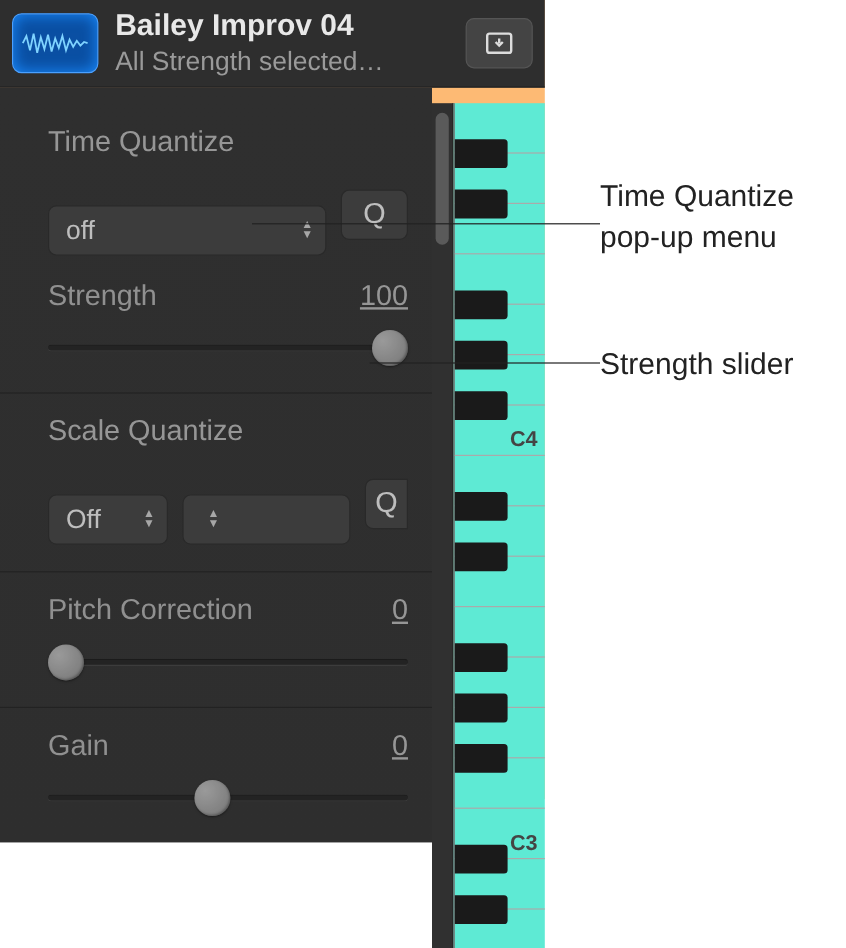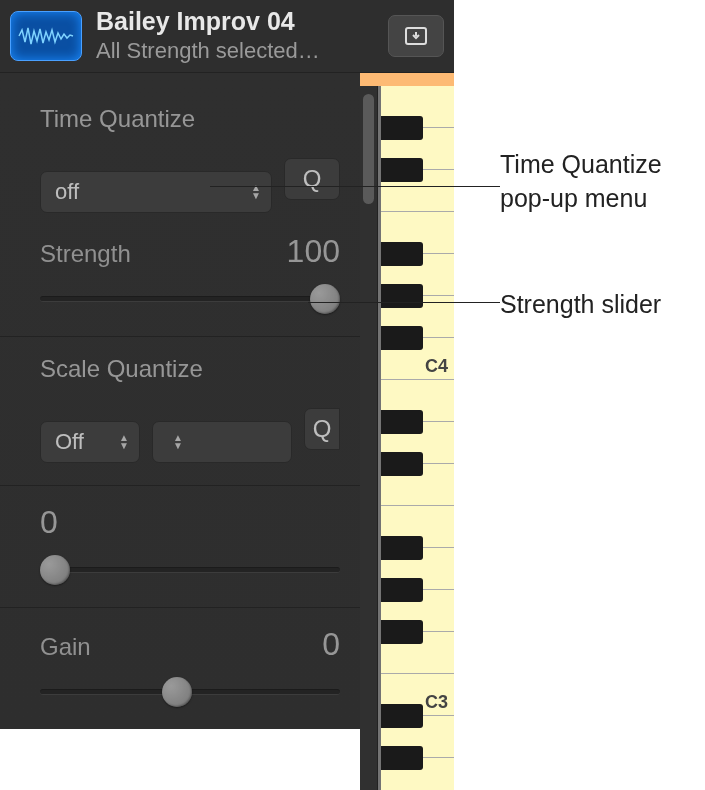--- a/index.html
+++ b/index.html
@@ -134,21 +134,22 @@
     justify-content: space-between;
     align-items: baseline;
     margin-top: 20px;
   }
   .param-label {
     color: #b0b0b0;
     font-size: 24px;
   }
   .param-value {
     color: #b8b8b8;
-    font-size: 32px;
+    font-size: 24px;
+    text-decoration: underline;
   }
   .slider {
     position: relative;
     margin-top: 14px;
     height: 30px;
   }
   .slider-track {
     position: absolute;
     left: 0; right: 0;
     top: 50%;
@@ -184,23 +185,23 @@
   }
   .scroll-thumb {
     position: absolute;
     left: 3px; right: 3px;
     top: 8px; height: 110px;
     background: #5a5a5a;
     border-radius: 6px;
   }
   .piano {
     flex: 1;
-    background: #fef9c3;
-    position: relative;
-    border-left: 3px solid #737373;
+    background: #5eead4;
+    position: relative;
+    border-left: 1px solid #737373;
   }
   .white-key {
     position: absolute;
     left: 0; right: 0;
     border-bottom: 1px solid #aaa;
   }
   .black-key {
     position: absolute;
     left: 0;
     width: 58%;
@@ -293,20 +294,21 @@
             <span>▲</span>
               <span>▼</span>
           </span>
         </div>
         <div class="btn-q" style="width:36px;border-radius:7px 0 0 7px;">Q</div>
       </div>
     </div>
 
     <div class="section">
       <div class="param-row" style="margin-top:0;">
+        <span class="param-label">Pitch Correction</span>
         <span class="param-value">0</span>
       </div>
       <div class="slider">
         <div class="slider-track"></div>
         <div class="slider-thumb" id="thumb-pitch" style="left: 0px;"></div>
       </div>
     </div>
 
     <div class="section" style="border-bottom:none;">
       <div class="param-row" style="margin-top:0;">

